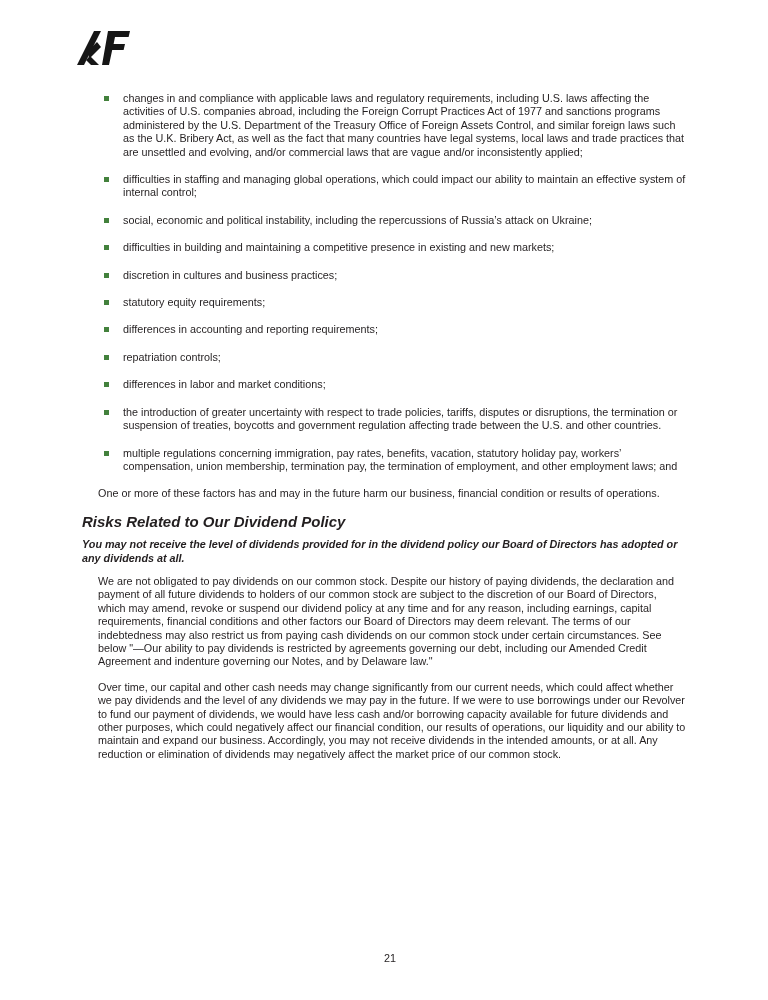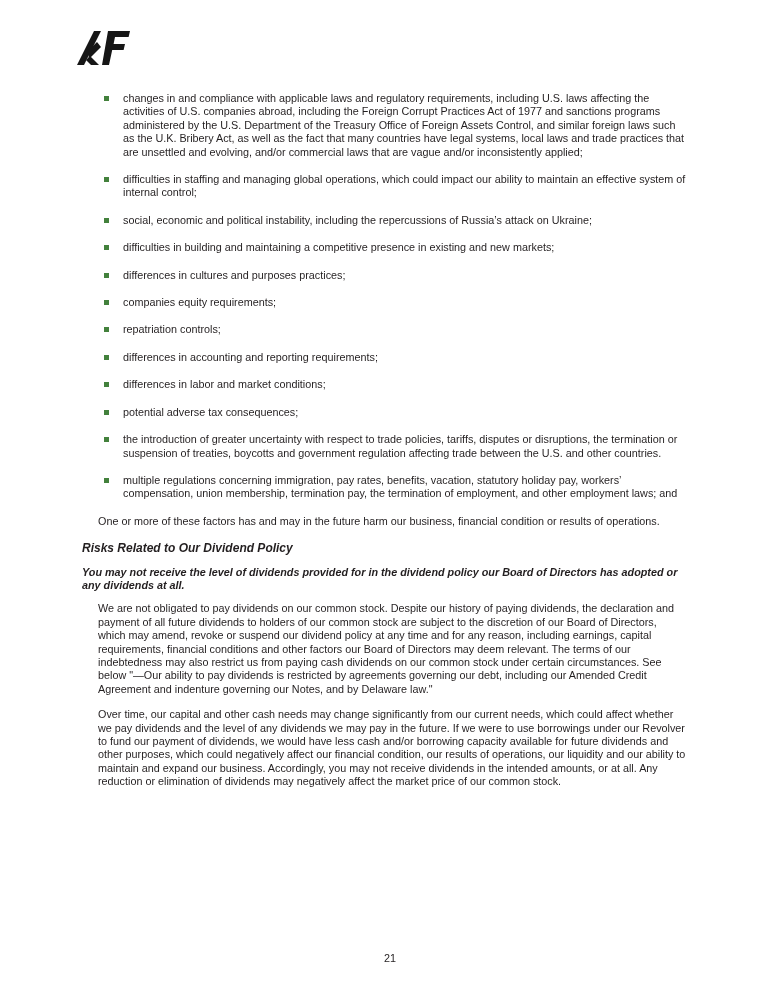--- a/index.html
+++ b/index.html
@@ -29,21 +29,21 @@
     width: 5px; height: 5px;
     background: var(--bullet-color, #43813c);
     margin-top: 4px; margin-right: 14px;
   }
   .li-text { display: block; }
 
   p.body { margin: 0 0 12px 16px; }
   .after-bullets { margin-top: 0; }
 
   h3.sec-heading {
-    font-size: 12px; line-height: 13.4px;
+    font-size: 15px; line-height: 13.4px;
     font-weight: bold; font-style: italic;
     margin: 14px 0 10px 0;
   }
   h4.risk-heading {
     font-size: 10.8px; line-height: 13.4px;
     font-weight: bold; font-style: italic;
     margin: 4px 0 10px 0;
   }
 
   .page-number {
@@ -85,41 +85,37 @@
       <li>
         <span class="sq"></span>
         <span class="li-text">social, economic and political instability, including the repercussions of Russia’s attack on Ukraine;</span>
       </li>
       <li>
         <span class="sq"></span>
         <span class="li-text">difficulties in building and maintaining a competitive presence in existing and new markets;</span>
       </li>
       <li>
         <span class="sq"></span>
-        <span class="li-text">differences in cultures and purposes practices;</span>
+        <span class="li-text">discretion in cultures and business practices;</span>
       </li>
       <li>
         <span class="sq"></span>
-        <span class="li-text">companies equity requirements;</span>
+        <span class="li-text">statutory equity requirements;</span>
+      </li>
+      <li>
+        <span class="sq"></span>
+        <span class="li-text">differences in accounting and reporting requirements;</span>
       </li>
       <li>
         <span class="sq"></span>
         <span class="li-text">repatriation controls;</span>
       </li>
       <li>
         <span class="sq"></span>
-        <span class="li-text">differences in accounting and reporting requirements;</span>
-      </li>
-      <li>
-        <span class="sq"></span>
         <span class="li-text">differences in labor and market conditions;</span>
-      </li>
-      <li>
-        <span class="sq"></span>
-        <span class="li-text">potential adverse tax consequences;</span>
       </li>
       <li>
         <span class="sq"></span>
         <span class="li-text">the introduction of greater uncertainty with respect to trade policies, tariffs, disputes or disruptions, the termination or suspension of treaties, boycotts and government regulation affecting trade between the U.S. and other countries.</span>
       </li>
       <li>
         <span class="sq"></span>
         <span class="li-text">multiple regulations concerning immigration, pay rates, benefits, vacation, statutory holiday pay, workers’ compensation, union membership, termination pay, the termination of employment, and other employment laws; and</span>
       </li>
     </ul>

